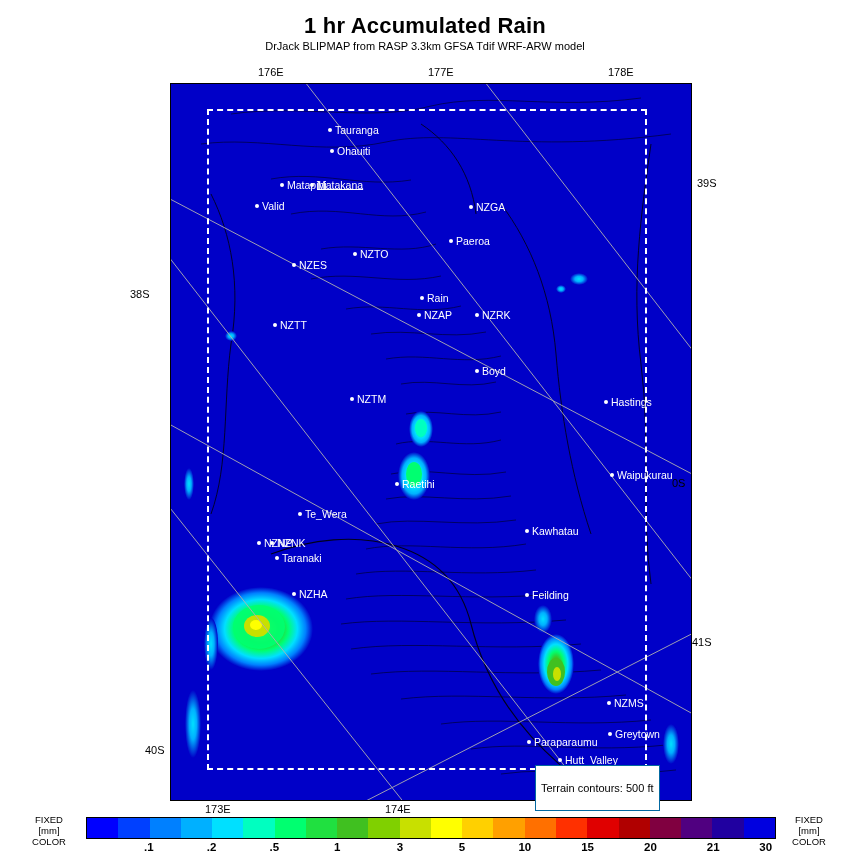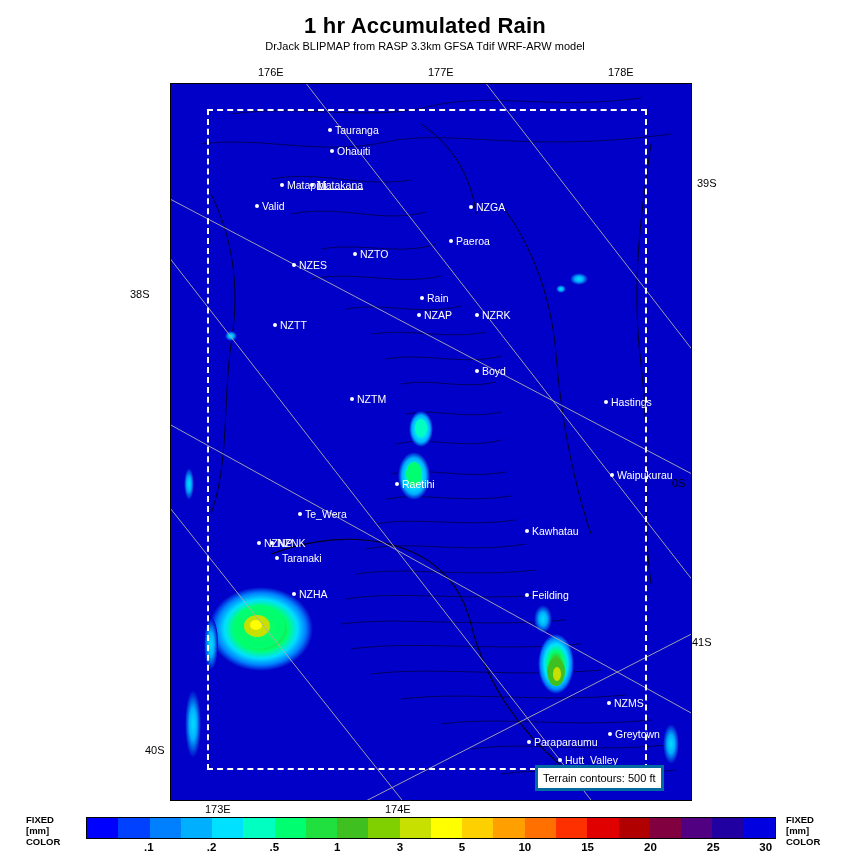--- a/index.html
+++ b/index.html
@@ -103,38 +103,39 @@
   }
   .city .nm {
     vertical-align: middle;
   }
   .terrain-note {
     position: absolute;
     left: 535px;
     top: 699px;
     font-size: 11px;
     background: #ffffff;
-    border: 3px solid #0369a1;
-    padding: 4px 5px;
+    border: 1px solid #0369a1;
+    padding: 16px 5px;
     white-space: nowrap;
   }
 
   
   .cbar-wrap {
     position: absolute;
     left: 0;
     top: 806px;
     width: 850px;
     height: 54px;
   }
   .cbar-side {
     position: absolute;
     width: 46px;
+    text-align: center;
     font-size: 9.5px;
-    font-weight: bold;
+    font-weight: normal;
     line-height: 11px;
     top: 8px;
   }
   .cbar-side.left { left: 26px; }
   .cbar-side.right { left: 786px; }
   .cbar {
     position: absolute;
     left: 86px;
     top: 11px;
     width: 690px;
@@ -361,21 +362,21 @@
   <div class="cbar-ticks" id="cbar-ticks">
       <span style="left: 9.1%;">.1</span>
       <span style="left: 18.2%;">.2</span>
       <span style="left: 27.3%;">.5</span>
       <span style="left: 36.4%;">1</span>
       <span style="left: 45.5%;">3</span>
       <span style="left: 54.5%;">5</span>
       <span style="left: 63.6%;">10</span>
       <span style="left: 72.7%;">15</span>
       <span style="left: 81.8%;">20</span>
-      <span style="left: 90.9%;">25</span>
+      <span style="left: 90.9%;">21</span>
       <span style="left: 98.5%;">30</span>
     </div>
 
   <div class="cbar-side right">
     <div>FIXED</div>
     <div>[mm]</div>
     <div>COLOR</div>
   </div>
 </div>
 

